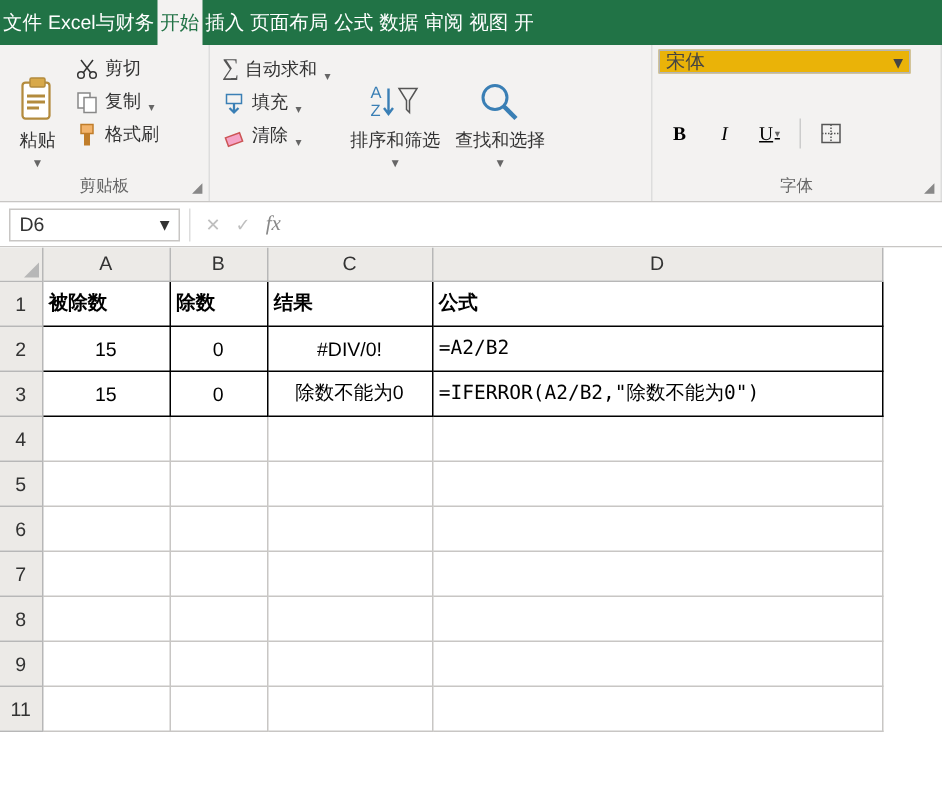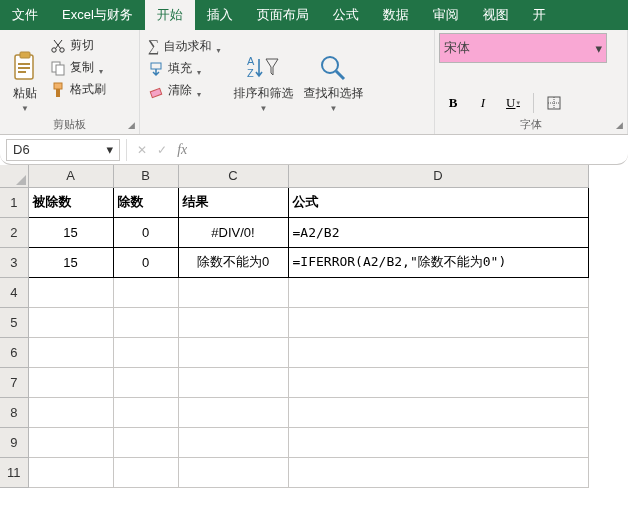--- a/index.html
+++ b/index.html
@@ -1,38 +1,38 @@
 <!DOCTYPE html>
 <html><head>
 <meta charset="utf-8">
 <style>
   * { box-sizing: border-box; margin: 0; padding: 0; }
   html, body { width: 628px; height: 527px; overflow: hidden; font-family: "Microsoft YaHei", Arial, sans-serif; font-size: 12px; background: #fff; }
   .tabbar { background: #217346; height: 30px; display: flex; align-items: stretch; color: #fff; }
-  .tab { padding: 0 12px; display: flex; align-items: center; font-size: 13px; cursor: pointer; }
+  .tab { padding: 0 2px; display: flex; align-items: center; font-size: 13px; cursor: pointer; }
   .tab.active { background: #f3f2f1; color: #217346; }
   .ribbon { background: #f3f2f1; height: 105px; display: flex; border-bottom: 1px solid #c8c6c4; }
   .group { border-right: 1px solid #ddd; display: flex; flex-direction: column; height: 100%; }
   .group-body { flex: 1; display: flex; padding: 3px 4px 0 4px; align-items: flex-start; }
   .group-label { text-align: center; font-size: 11px; color: #666; padding: 1px 0 2px 0; height: 18px; line-height: 14px; position: relative; }
   .group-label .exp { position: absolute; right: 4px; bottom: 2px; font-size: 9px; color: #888; }
   .btn { display: flex; align-items: flex-end; gap: 4px; padding: 2px 4px; font-size: 12px; color: #333; cursor: pointer; white-space: nowrap; }
   .btn .dd { font-size: 8px; color: #666; margin-left: 1px; }
   .vstack { display: flex; flex-direction: column; gap: 1px; }
   .bigbtn { display: flex; flex-direction: column; align-items: center; justify-content: flex-end; padding: 2px 4px; cursor: pointer; font-size: 12px; color: #333; gap: 2px; }
   .bigbtn .dd { font-size: 8px; color: #666; }
   .icon { display: inline-flex; align-items: center; justify-content: center; }
-  .fontbox { border: 1px solid #b5b5b5; background: #f9a8d4; width: 168px; height: 30px; display: flex; align-items: center; padding: 0 4px; font-size: 13px; color: #444; justify-content: space-between; }
+  .fontbox { border: 1px solid #b5b5b5; background: #eab308; width: 168px; height: 16px; display: flex; align-items: center; padding: 0 4px; font-size: 13px; color: #444; justify-content: space-between; }
   .fontrow2 { display: flex; gap: 2px; margin-top: 28px; }
   .fmtbtn { width: 28px; height: 24px; display: flex; align-items: center; justify-content: center; font-size: 13px; font-family: "Times New Roman", serif; cursor: pointer; }
   .boldbtn { font-weight: bold; }
   .italbtn { font-style: italic; }
   .ulbtn { text-decoration: underline; }
   .dd2 { font-size: 7px; color: #666; margin-left: 1px; }
-  .fbar { height: 30px; border-bottom: 1px solid #c8c6c4; display: flex; align-items: center; background: #fff; border-radius: 11px; }
+  .fbar { height: 30px; border-bottom: 1px solid #c8c6c4; display: flex; align-items: center; background: #fff; }
   .namebox { width: 114px; height: 22px; border: 1px solid #c8c6c4; margin: 0 6px; padding: 0 6px; display: flex; align-items: center; justify-content: space-between; font-size: 13px; color: #333; }
   .fx-controls { display: flex; align-items: center; gap: 10px; padding: 0 10px; color: #bfbfbf; }
   .fx { font-style: italic; font-family: "Times New Roman", serif; color: #888; font-size: 14px; }
   .sheet { position: relative; overflow: auto; background: #fff; height: calc(527px - 30px - 105px - 30px); }
   table.grid { border-collapse: collapse; table-layout: fixed; }
   .selall { width: 28px; height: 22px; background: #eceae7; border-right: 1px solid #b7b7b7; border-bottom: 1px solid #b7b7b7; position: relative; }
   .selall::after { content: ""; position: absolute; right: 2px; bottom: 2px; width: 0; height: 0; border-left: 10px solid transparent; border-bottom: 10px solid #b7b7b7; }
   th.colh { background: #eceae7; border-right: 1px solid #b7b7b7; border-bottom: 1px solid #b7b7b7; font-weight: normal; font-size: 13px; height: 22px; color: #333; }
   th.rowh { background: #eceae7; border-right: 1px solid #b7b7b7; border-bottom: 1px solid #b7b7b7; font-weight: normal; font-size: 13px; width: 28px; color: #333; text-align: center; }
   td.cell { border: 1px solid #c8c6c4; font-size: 13px; padding: 0 4px; height: 30px; color: #000; background: #fff; vertical-align: middle; white-space: nowrap; overflow: hidden; }

